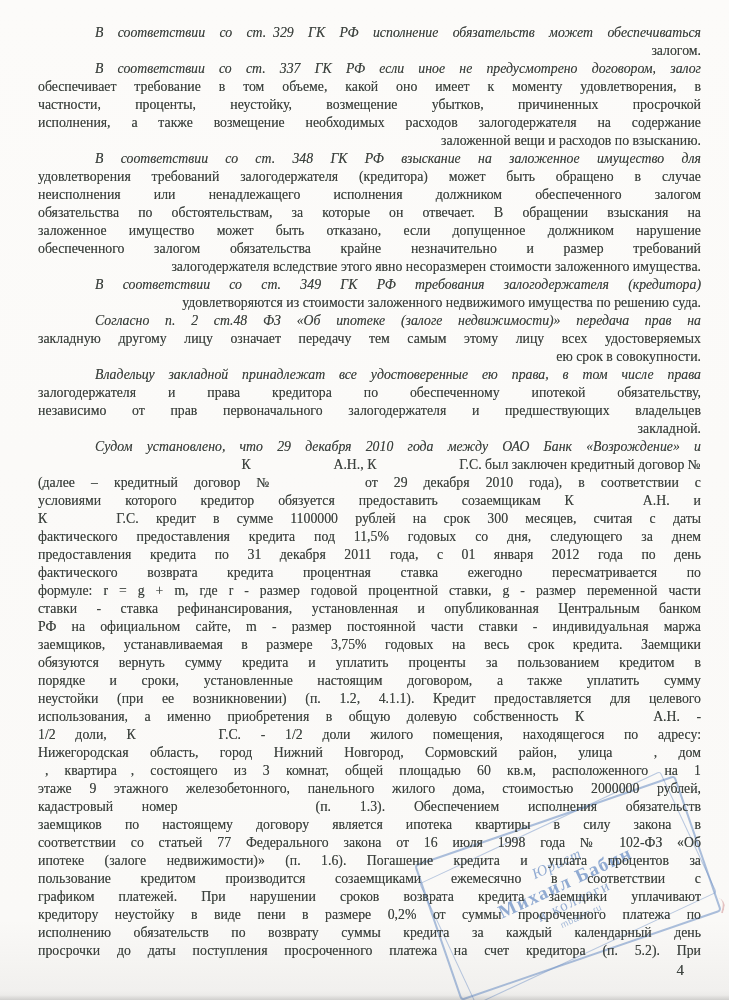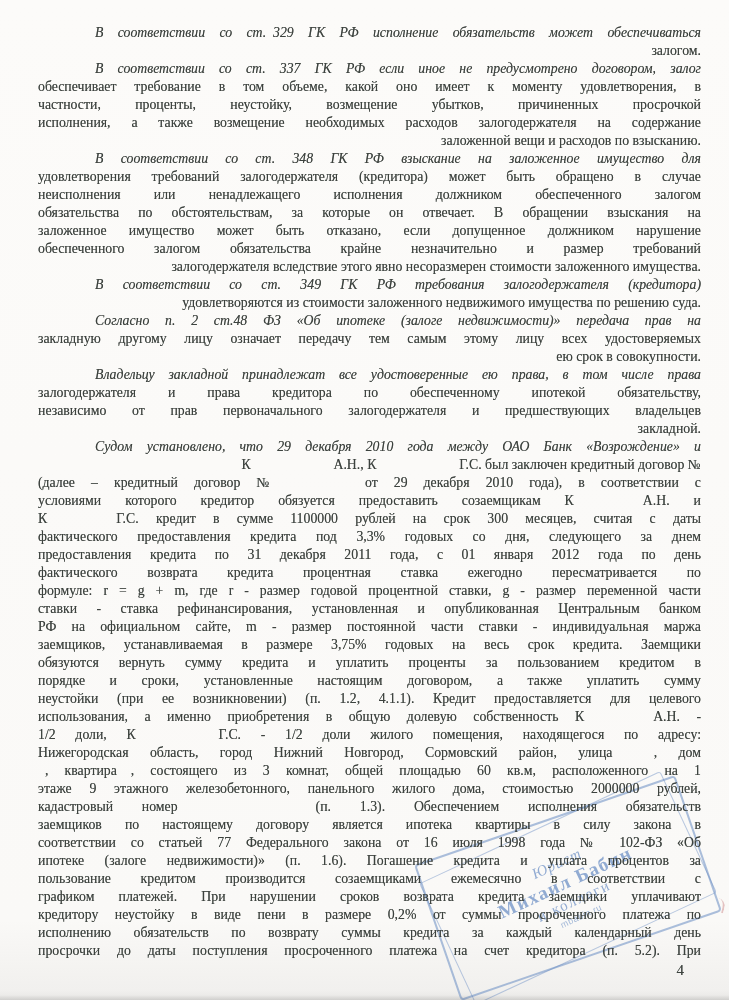--- a/index.html
+++ b/index.html
@@ -95,21 +95,21 @@
       <div class="line">ею срок в совокупности.</div>
       <div class="line indent just">Владельцу закладной принадлежат все удостоверенные ею права, в том числе права</div>
       <div class="line just">залогодержателя и права кредитора по обеспеченному ипотекой обязательству,</div>
       <div class="line just">независимо от прав первоначального залогодержателя и предшествующих владельцев</div>
       <div class="line">закладной.</div>
       <div class="line indent just">Судом установлено, что 29 декабря 2010 года между ОАО Банк «Возрождение» и</div>
       <div class="line">К      А.Н., К      Г.С. был заключен кредитный договор №</div>
       <div class="line just">(далее – кредитный договор №      от 29 декабря 2010 года), в соответствии с</div>
       <div class="line just">условиями которого кредитор обязуется предоставить созаемщикам К     А.Н. и</div>
       <div class="line just">К     Г.С. кредит в сумме 1100000 рублей на срок 300 месяцев, считая с даты</div>
-      <div class="line just">фактического предоставления кредита под 3,3% годовых со дня, следующего за днем</div>
+      <div class="line just">фактического предоставления кредита под 11,5% годовых со дня, следующего за днем</div>
       <div class="line just">предоставления кредита по 31 декабря 2011 года, с 01 января 2012 года по день</div>
       <div class="line just">фактического возврата кредита процентная ставка ежегодно пересматривается по</div>
       <div class="line just">формуле: r = g + m, где r - размер годовой процентной ставки, g - размер переменной части</div>
       <div class="line just">ставки - ставка рефинансирования, установленная и опубликованная Центральным банком</div>
       <div class="line just">РФ на официальном сайте, m - размер постоянной части ставки - индивидуальная маржа</div>
       <div class="line just">заемщиков, устанавливаемая в размере 3,75% годовых на весь срок кредита. Заемщики</div>
       <div class="line just">обязуются вернуть сумму кредита и уплатить проценты за пользованием кредитом в</div>
       <div class="line just">порядке и сроки, установленные настоящим договором, а также уплатить сумму</div>
       <div class="line just">неустойки (при ее возникновении) (п. 1.2, 4.1.1). Кредит предоставляется для целевого</div>
       <div class="line just">использования, а именно приобретения в общую долевую собственность К     А.Н. -</div>

